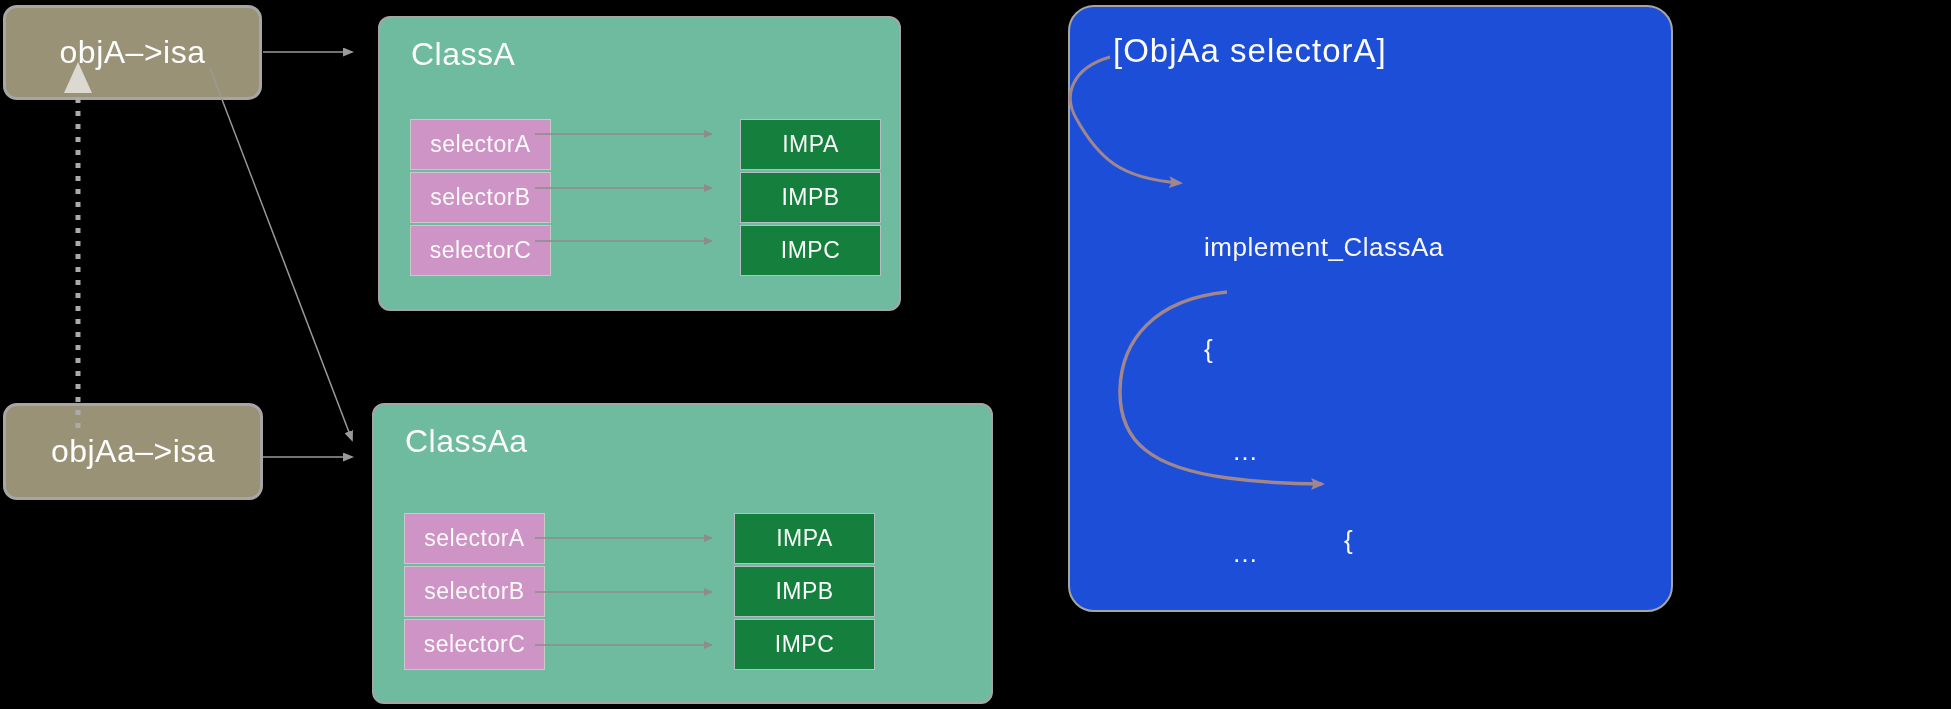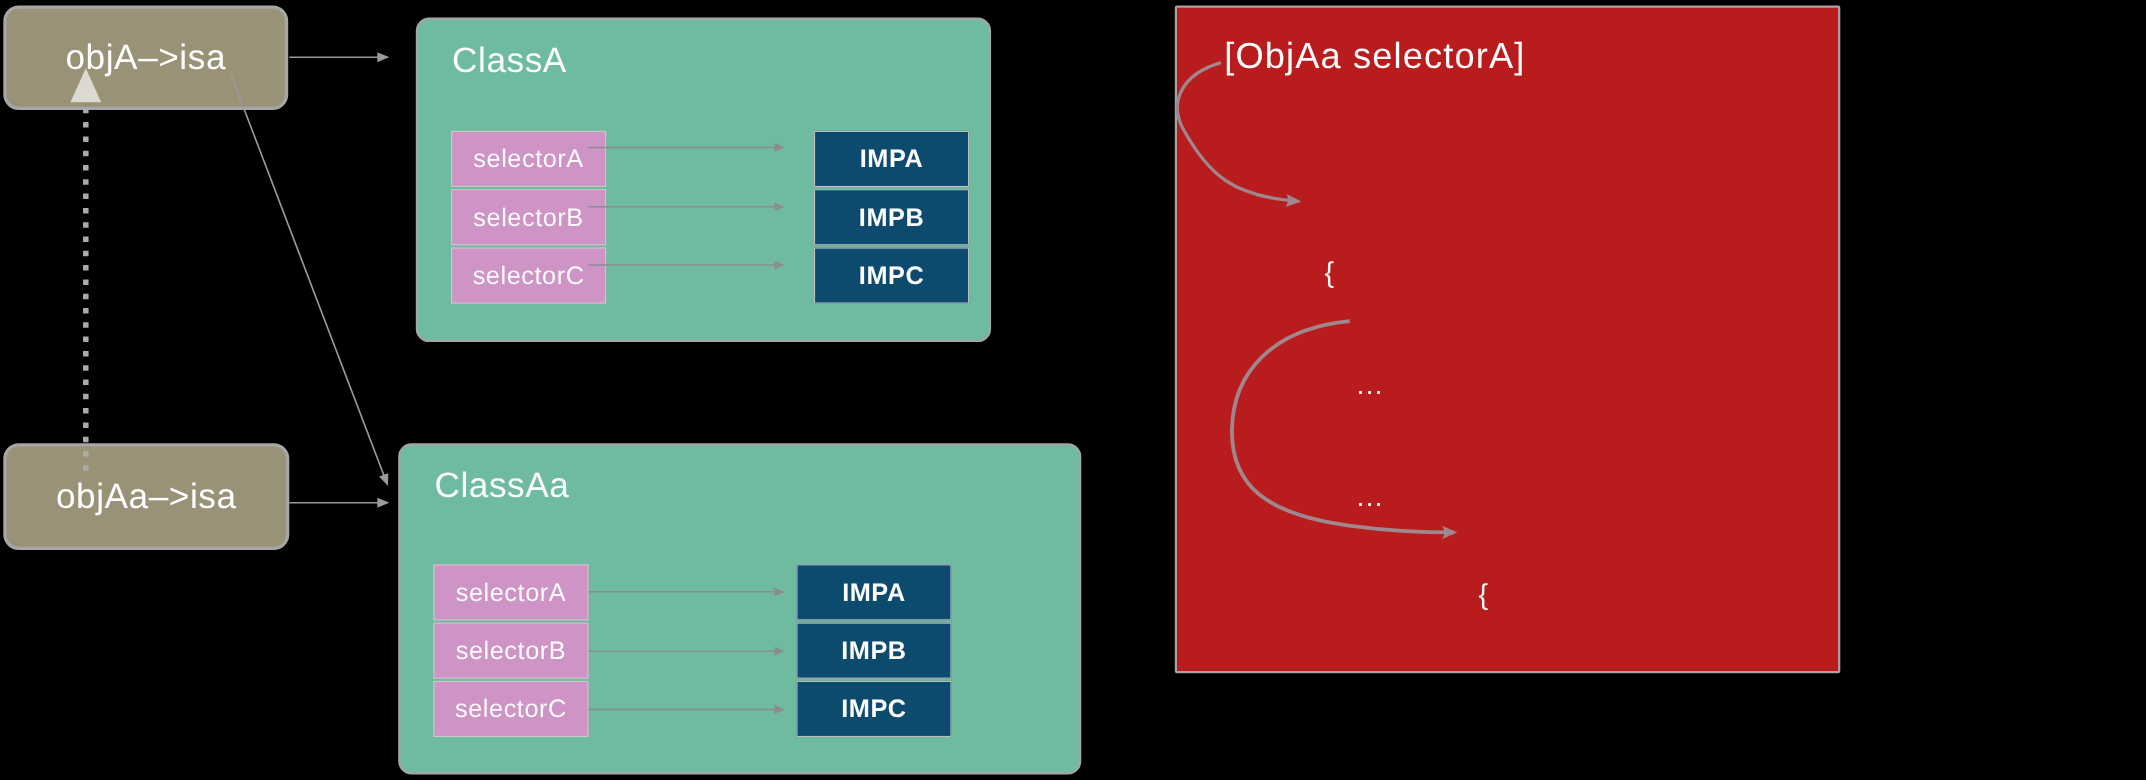--- a/index.html
+++ b/index.html
@@ -10,36 +10,36 @@
   .obj-box{position:absolute;background:#9a9276;border:3px solid #a6a6a6;border-radius:14px;
            display:flex;align-items:center;justify-content:center;box-sizing:border-box;}
   .obj-box span{font-size:32px;color:#fdfdfd;letter-spacing:.5px;}
   #objA{left:3px;top:5px;width:259px;height:95px;}
   #objAa{left:3px;top:403px;width:260px;height:97px;}
 
   
   .class-box{position:absolute;background:#6ebba0;border:2px solid #a5a5a5;border-radius:12px;
              box-sizing:border-box;}
   #classA{left:362px;top:16px;width:523px;height:295px;margin-left:16px;}
-  #classAa{left:362px;top:403px;width:621px;height:301px;text-align:center;}
+  #classAa{left:372px;top:403px;width:621px;height:301px;text-align:center;}
   .class-title{position:absolute;left:31px;top:18px;font-size:32px;color:#fbfbfb;letter-spacing:.5px;}
 
   .col{position:absolute;width:141px;}
   .sel-col{left:30px;}
   .imp-col{left:360px;}
   .col-hi{top:101px;}  
   .col-lo{top:108px;}  
   .cell{height:51px;margin-bottom:2px;display:flex;align-items:center;justify-content:center;
         font-size:23px;color:#fbfbfb;box-sizing:border-box;letter-spacing:.5px;}
   .sel-cell{background:#cf94c6;border:1px solid #c9c9c9;}
-  .imp-cell{background:#0c4a6e;border:1px solid #b7bdc3;font-weight:bold;}
+  .imp-cell{background:#15803d;border:1px solid #b7bdc3;}
 
   
   #right-panel{position:absolute;left:1068px;top:5px;width:605px;height:607px;
-               background:#b91c1c;border:2px solid #a5a5a5;border-radius:2px;box-sizing:border-box;}
+               background:#1d4ed8;border:2px solid #a5a5a5;border-radius:26px;box-sizing:border-box;}
   .panel-title{position:absolute;left:43px;top:25px;font-size:33px;color:#fbfbfb;letter-spacing:1px;}
   .code-block{position:absolute;font-size:26px;line-height:34px;color:#f7f7f7;letter-spacing:.5px;white-space:pre;}
   #block1{left:134px;top:155px;}
   #block2{left:274px;top:448px;}
   .ind1{margin-left:28px;}
   .ind2{margin-left:31px;}
 
   
   #overlay{position:absolute;left:0;top:0;z-index:5;pointer-events:none;}
 </style>
@@ -79,20 +79,21 @@
     <div class="col imp-col col-lo">
       <div class="cell imp-cell">IMPA</div>
       <div class="cell imp-cell">IMPB</div>
       <div class="cell imp-cell">IMPC</div>
     </div>
   </div>
 
   <div id="right-panel">
     <div class="panel-title">[ObjAa selectorA]</div>
     <div class="code-block" id="block1">
+      <div>implement_ClassAa</div>
       <div>{</div>
       <div class="ind1">…</div>
       <div class="ind1">…</div>
       
     </div>
     <div class="code-block" id="block2">
       <div>{</div>
       
       
     </div>

